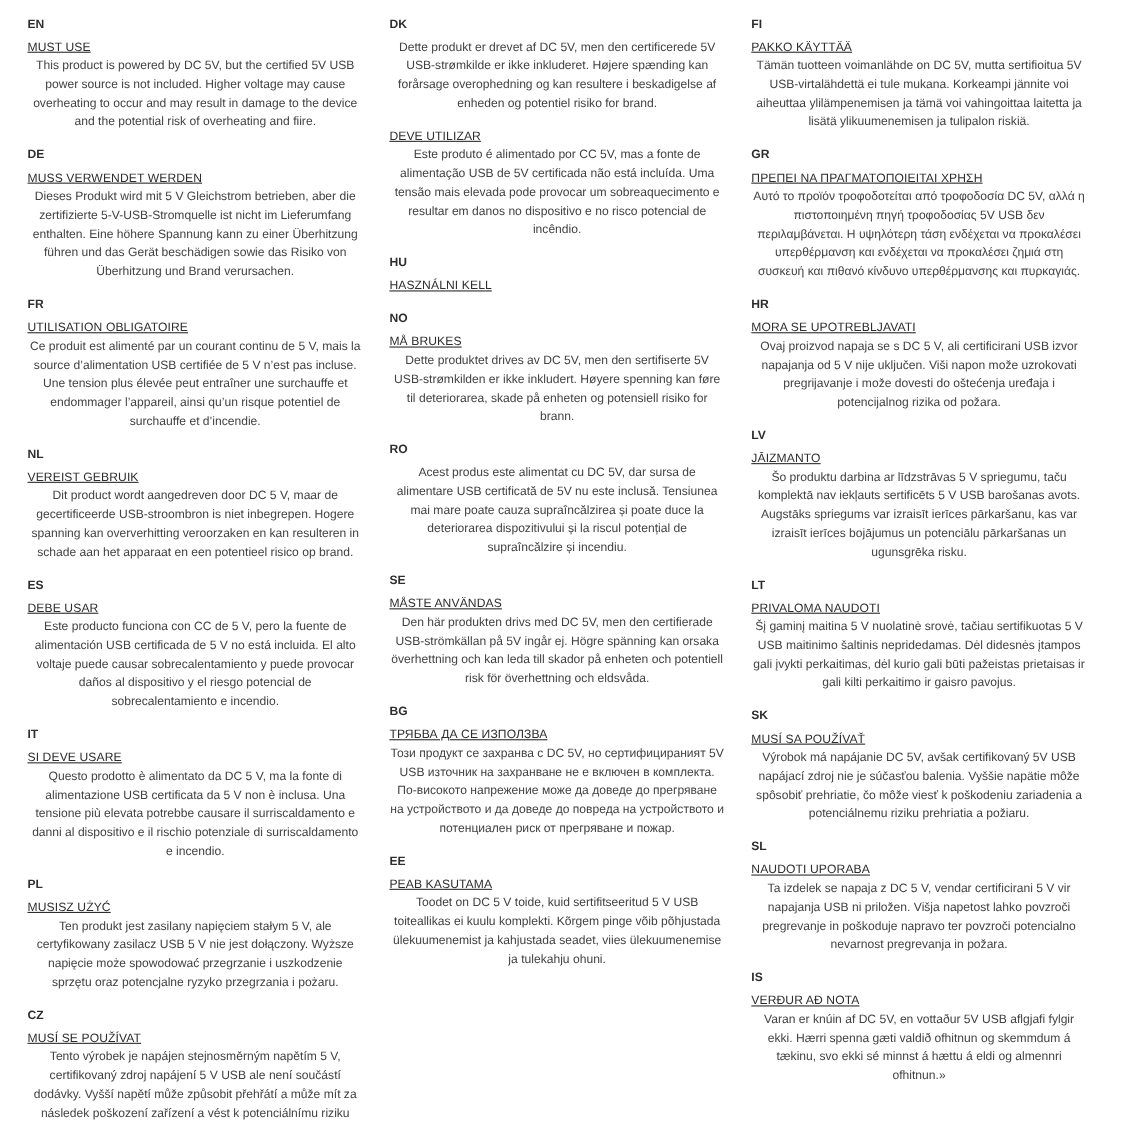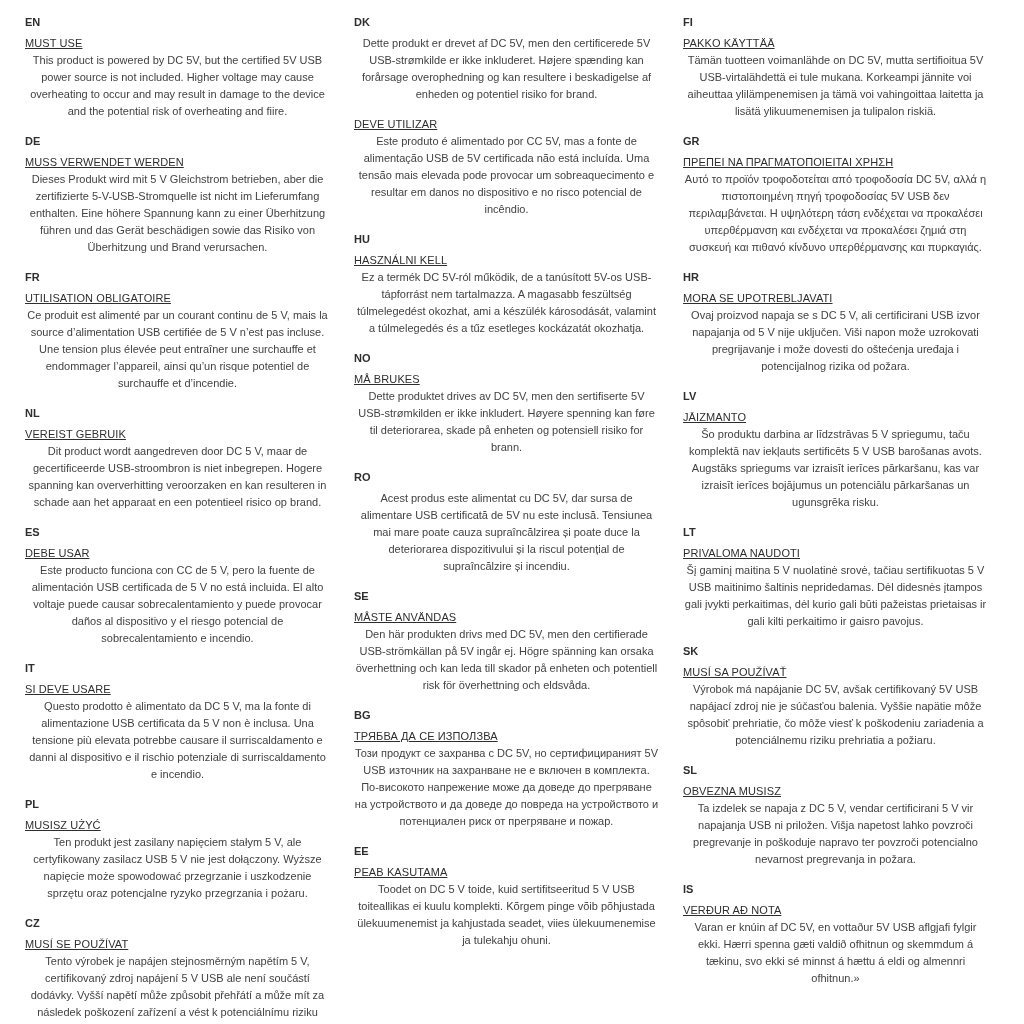--- a/index.html
+++ b/index.html
@@ -109,21 +109,20 @@
   </section>
 
   <section class="lang-section">
     <div class="lang-title">DEVE UTILIZAR</div>
     <p class="lang-body">Este produto é alimentado por CC 5V, mas a fonte de alimentação USB de 5V certificada não está incluída. Uma tensão mais elevada pode provocar um sobreaquecimento e resultar em danos no dispositivo e no risco potencial de incêndio.</p>
   </section>
 
   <section class="lang-section">
     <div class="lang-code">HU</div>
     <div class="lang-title">HASZNÁLNI KELL</div>
-    <p class="lang-body">Ez a termék DC 5V-ról működik, de a tanúsított 5V-os USB-tápforrást nem tartalmazza. A magasabb feszültség túlmelegedést okozhat, ami a készülék károsodását, valamint a túlmelegedés és a tűz esetleges kockázatát okozhatja.</p>
   </section>
 
   <section class="lang-section">
     <div class="lang-code">NO</div>
     <div class="lang-title">MÅ BRUKES</div>
     <p class="lang-body">Dette produktet drives av DC 5V, men den sertifiserte 5V USB-strømkilden er ikke inkludert. Høyere spenning kan føre til deteriorarea, skade på enheten og potensiell risiko for brann.</p>
   </section>
 
   <section class="lang-section">
     <div class="lang-code">RO</div>
@@ -180,21 +179,21 @@
   </section>
 
   <section class="lang-section">
     <div class="lang-code">SK</div>
     <div class="lang-title">MUSÍ SA POUŽÍVAŤ</div>
     <p class="lang-body">Výrobok má napájanie DC 5V, avšak certifikovaný 5V USB napájací zdroj nie je súčasťou balenia. Vyššie napätie môže spôsobiť prehriatie, čo môže viesť k poškodeniu zariadenia a potenciálnemu riziku prehriatia a požiaru.</p>
   </section>
 
   <section class="lang-section">
     <div class="lang-code">SL</div>
-    <div class="lang-title">OBVEZNA MUSISZ</div>
+    <div class="lang-title">NAUDOTI UPORABA</div>
     <p class="lang-body">Ta izdelek se napaja z DC 5 V, vendar certificirani 5 V vir napajanja USB ni priložen. Višja napetost lahko povzroči pregrevanje in poškoduje napravo ter povzroči potencialno nevarnost pregrevanja in požara.</p>
   </section>
 
   <section class="lang-section">
     <div class="lang-code">IS</div>
     <div class="lang-title">VERÐUR AÐ NOTA</div>
     <p class="lang-body">Varan er knúin af DC 5V, en vottaður 5V USB aflgjafi fylgir ekki. Hærri spenna gæti valdið ofhitnun og skemmdum á tækinu, svo ekki sé minnst á hættu á eldi og almennri ofhitnun.»</p>
   </section>
 </div>
 </div>

